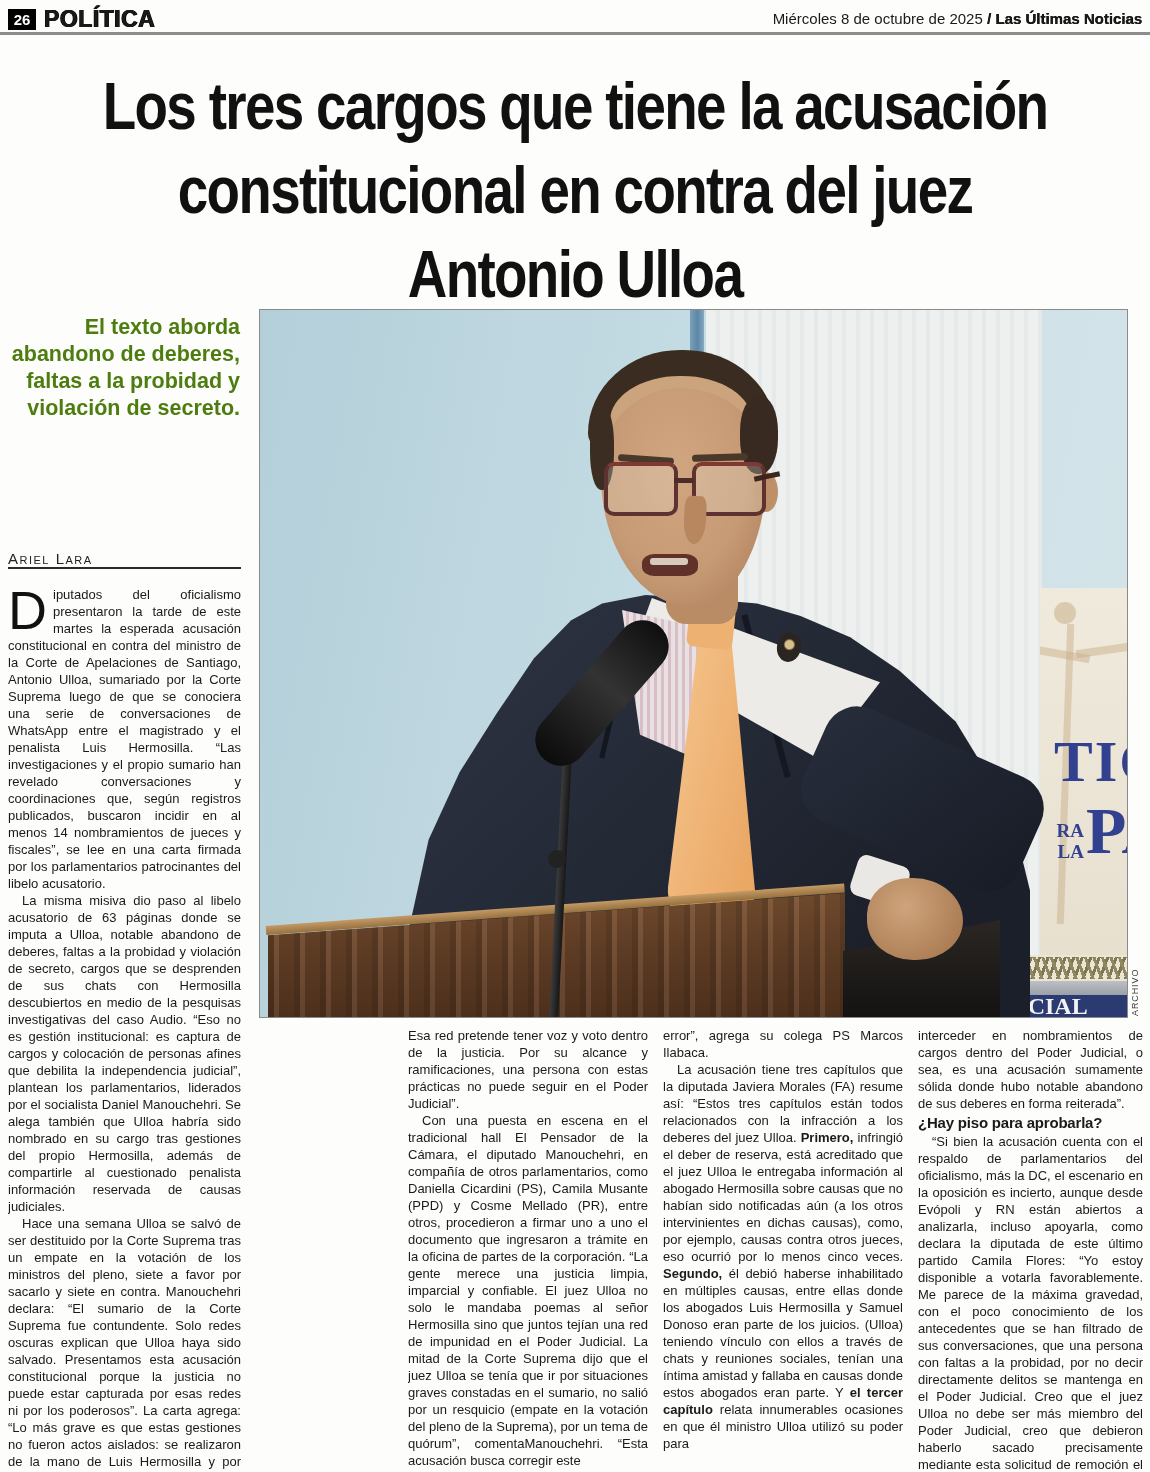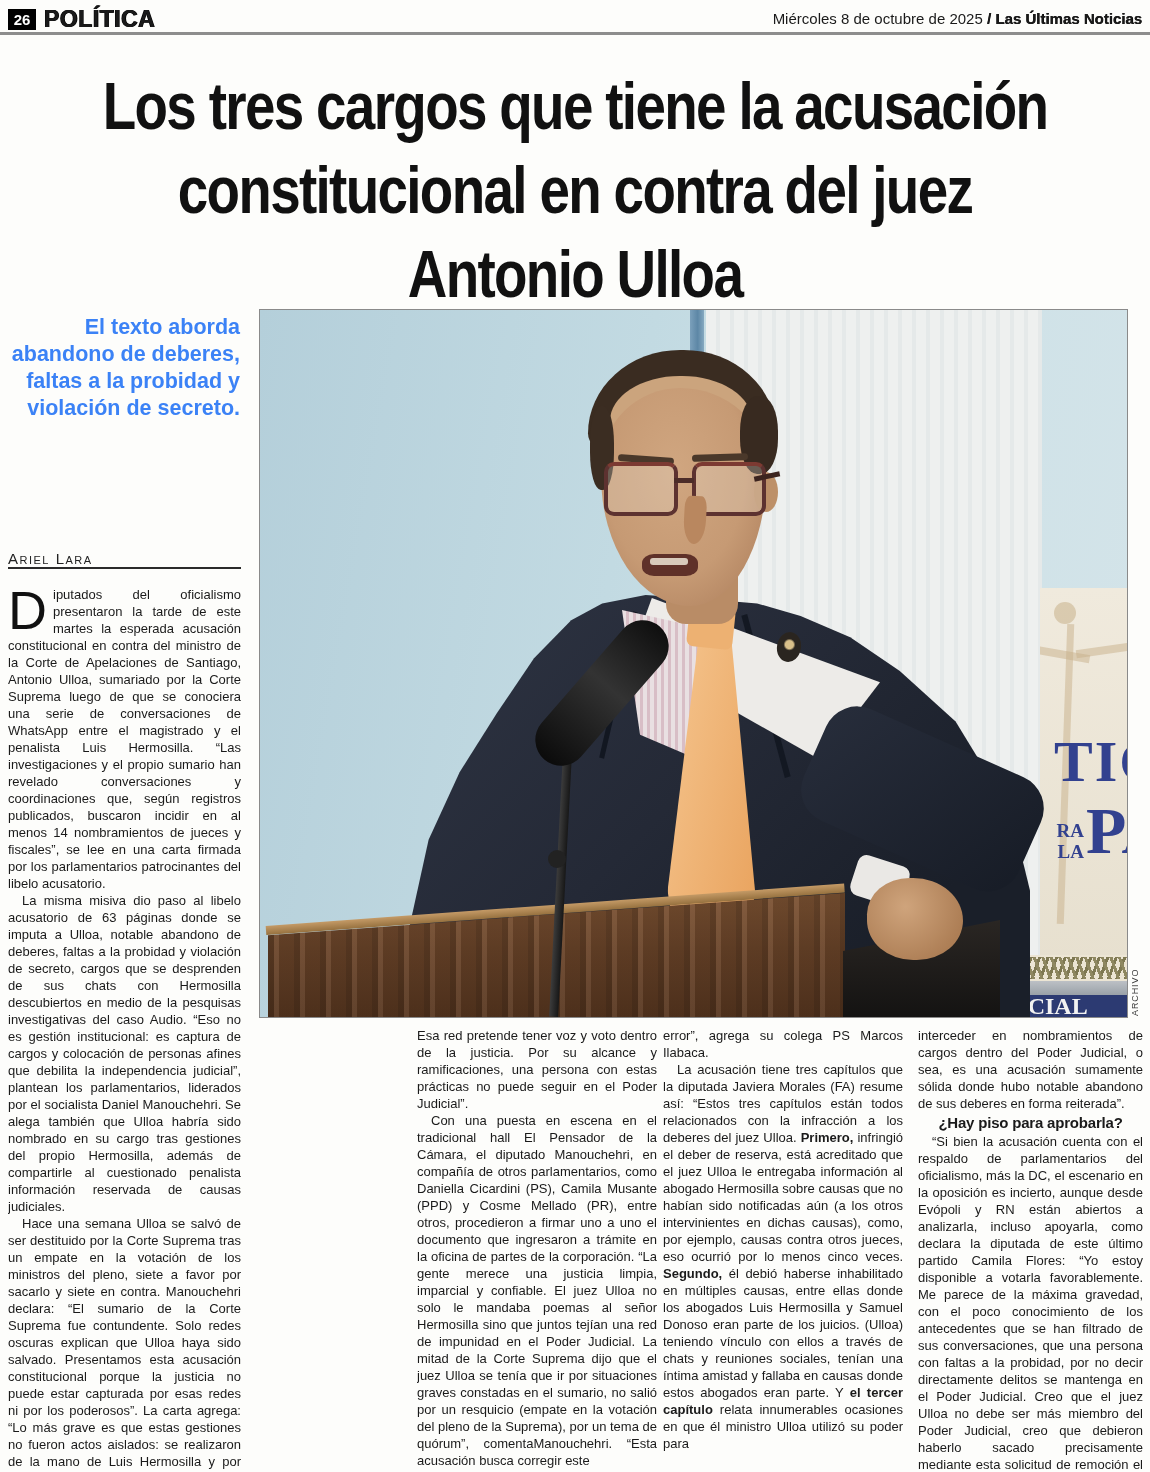--- a/index.html
+++ b/index.html
@@ -18,33 +18,33 @@
   .hdr-rule{left:0;top:32px;width:1150px;height:3px;background:#8d8d8d;}
 
   
   .kicker{left:0;top:48px;width:1150px;text-align:center;font-size:21px;font-weight:bold;
           letter-spacing:-.3px;}
   .headline{left:0;top:64px;width:1150px;}
   .headline-inner{width:120%;margin-left:-10%;transform:scaleX(.83);transform-origin:50% 0;
                   text-align:center;font-weight:bold;font-size:66px;line-height:84px;
                   letter-spacing:-2px;color:#111;}
   .deck{left:8px;top:314px;width:232px;text-align:right;font-weight:bold;
-        font-size:21.5px;line-height:27px;color:#3b82f6;}
+        font-size:21.5px;line-height:27px;color:#4d7c0f;}
   .byline{left:8px;top:550px;width:233px;border-bottom:2px solid #2a2a2a;
           font-variant:small-caps;font-size:15px;letter-spacing:1.5px;color:#222;}
 
   
   .col{font-size:13px;line-height:17px;text-align:justify;overflow:hidden;}
   .col-1{left:8px;top:586px;width:233px;height:886px;}
-  .col-2{left:408px;top:1027px;width:240px;height:445px;margin-left:9px;}
+  .col-2{left:408px;top:1027px;width:240px;height:445px;}
   .col-3{left:663px;top:1027px;width:240px;height:445px;}
   .col-4{left:918px;top:1027px;width:225px;height:445px;}
   .para{margin:0;}
   .para.indent{text-indent:14px;}
-  .para.subhead{text-align:center;font-weight:bold;font-size:15px;line-height:21px;
+  .para.subhead{font-weight:bold;font-size:15px;line-height:21px;
                 text-indent:0;letter-spacing:-.2px;}
   .dropcap{float:left;font-size:54px;line-height:44px;padding:2px 6px 0 0;color:#111;}
 
   
   .caption{left:262px;top:1027px;width:122px;font-size:12.5px;line-height:15.5px;color:#222;}
   .credit{left:1130px;top:1016px;transform:rotate(-90deg);transform-origin:0 0;
           font-size:9px;letter-spacing:.9px;color:#3c3c3c;white-space:nowrap;}
 
   
   .photo{left:260px;top:310px;width:867px;height:707px;overflow:hidden;outline:1px solid #8a8a8a;

